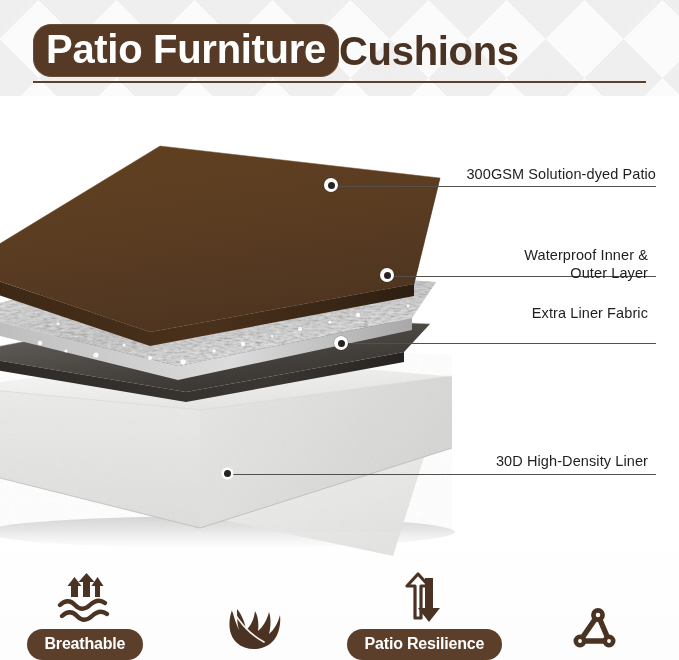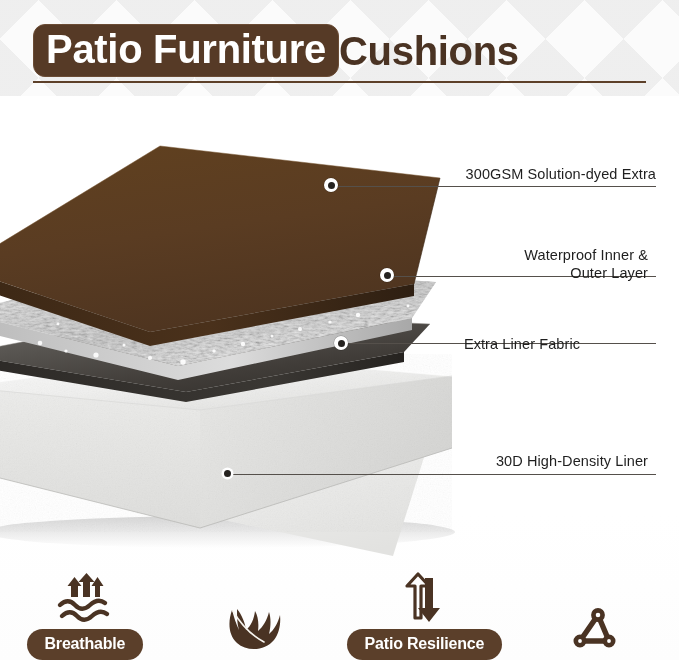--- a/index.html
+++ b/index.html
@@ -49,21 +49,21 @@
     align-items: center;
     white-space: nowrap;
   }
   #title-badge {
     background: #563a26;
     color: #ffffff;
     font-size: 40px;
     font-weight: bold;
     letter-spacing: -0.3px;
     padding: 2px 12px 5px 12px;
-    border-radius: 12px;
+    border-radius: 18px;
     line-height: 44px;
     border: 1px solid #6b4c35;
   }
   #title-rest {
     color: #4a3323;
     font-size: 40px;
     font-weight: bold;
     letter-spacing: -0.3px;
     line-height: 44px;
   }
@@ -321,34 +321,34 @@
       <path d="M-40,172 L160,50 L440,82 L414,188 L150,236 Z" fill="url(#gFabricTop)"></path>
       <path d="M-40,172 L-40,186 L150,250 L414,200 L414,188 L150,236 Z" fill="url(#gFabricEdge)"></path>
       <path d="M-40,172 L160,50 L440,82" fill="none" stroke="#7a5734" stroke-width="1" opacity="0.5"></path>
       <path d="M414,188 L440,82" fill="none" stroke="#3a2616" stroke-width="1" opacity="0.6"></path>
     </g>
   </svg>
 
   <div class="callout">
     <div class="leader-dot" style="left:324px; top:178px;"></div>
     <div class="leader-line" style="left:334px; top:186px; width:322px;"></div>
-    <div class="callout-text" style="left:396px; top:165px; width:260px;">300GSM Solution-dyed Extra</div>
+    <div class="callout-text" style="left:396px; top:165px; width:260px;">300GSM Solution-dyed Patio</div>
   </div>
 
   <div class="callout">
     <div class="leader-dot" style="left:380px; top:268px;"></div>
     <div class="leader-line" style="left:390px; top:276px; width:266px;"></div>
     <div class="callout-text" style="left:396px; top:238px; width:252px;margin-top:8px;">Waterproof Inner  &amp;
 Outer Layer</div>
   </div>
 
   <div class="callout">
     <div class="leader-dot" style="left:334px; top:336px;"></div>
     <div class="leader-line" style="left:344px; top:343px; width:312px;"></div>
-    <div class="callout-text" style="left:396px; top:335px; width:252px;text-align:center;">Extra Liner Fabric</div>
+    <div class="callout-text" style="left:396px; top:304px; width:252px;">Extra Liner Fabric</div>
   </div>
 
   <div class="callout">
     <div class="leader-dot plain" style="left:224px; top:470px;"></div>
     <div class="leader-line" style="left:232px; top:474px; width:424px;"></div>
     <div class="callout-text" style="left:396px; top:452px; width:252px;">30D High-Density Liner</div>
   </div>
 
   <div id="features">
 

